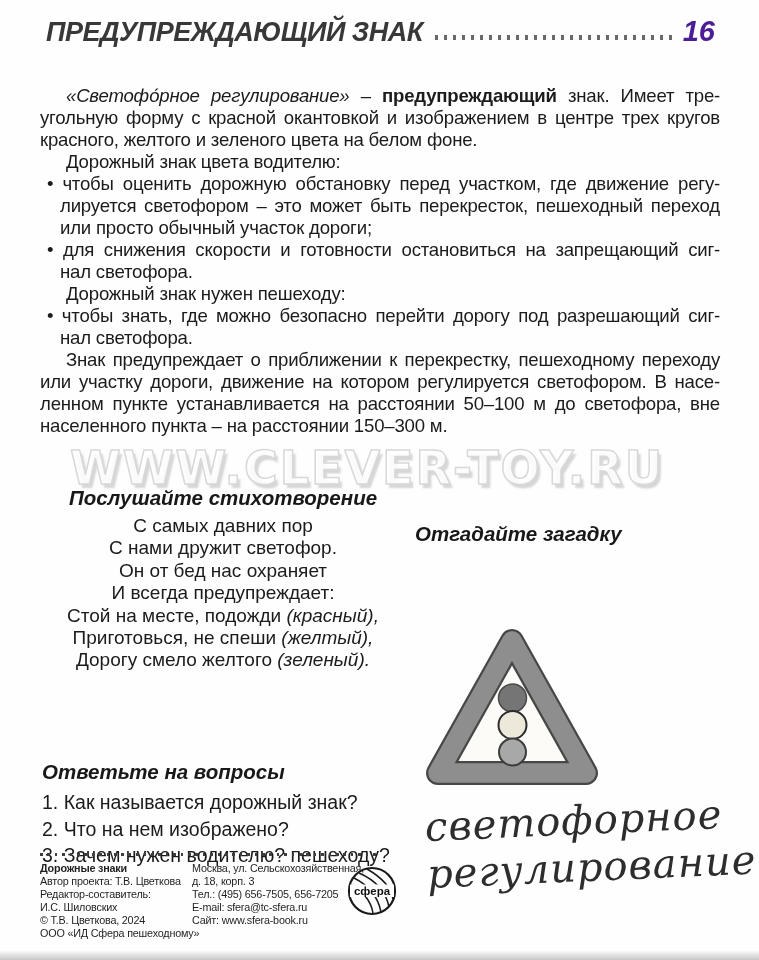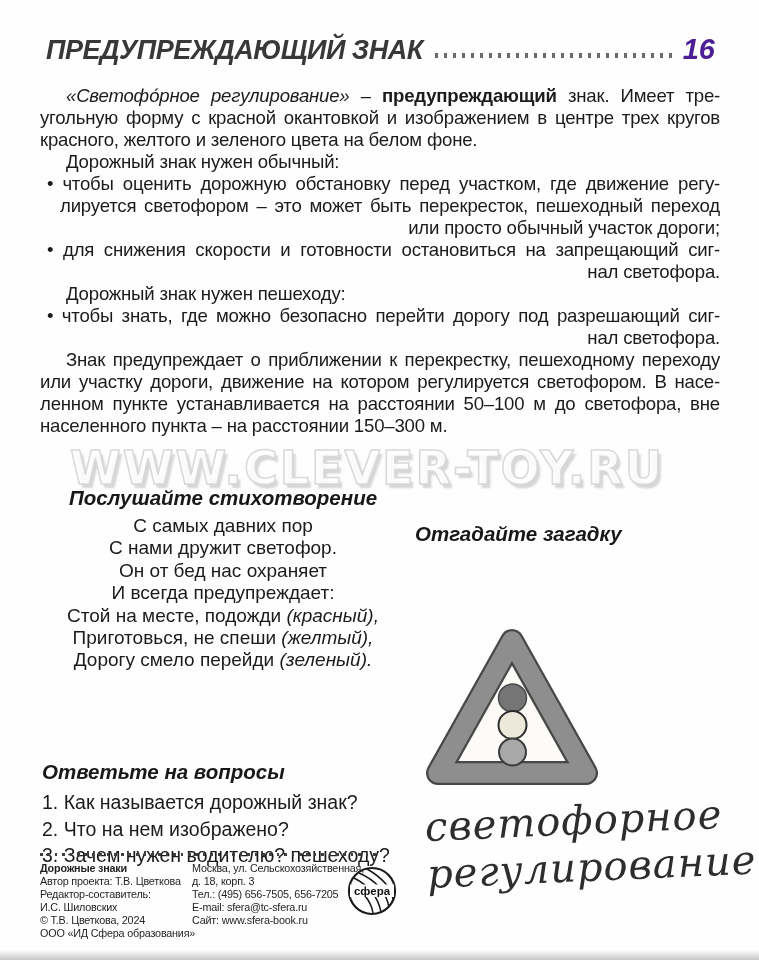--- a/index.html
+++ b/index.html
@@ -1,32 +1,32 @@
 <!DOCTYPE html>
 <html><head>
 <meta charset="utf-8">
 <style>
   html,body{margin:0;padding:0;background:#ffffff;}
   .page{position:relative;width:759px;height:960px;background:#fefefe;overflow:hidden;
         font-family:"Liberation Sans",sans-serif;color:#1b1b1b;}
 
   
-  .hdr{position:absolute;left:46px;top:33px;right:44px;display:flex;align-items:flex-end;}
+  .hdr{position:absolute;left:46px;top:15px;right:44px;display:flex;align-items:flex-end;}
   .hdr-title{font-size:27px;font-weight:bold;font-style:italic;color:#383838;letter-spacing:-0.5px;white-space:nowrap;}
   .leader{flex:1;height:5px;margin:0 10px 8px 12px;
           background:repeating-linear-gradient(90deg,#6a6a6a 0 3.2px,transparent 3.2px 9px);}
   .hdr-num{font-size:29px;font-weight:bold;font-style:italic;color:#4c1d95;}
 
   
   .intro{position:absolute;left:40px;top:85px;width:680px;font-size:18.6px;line-height:22px;letter-spacing:-0.2px;}
   .ln{white-space:nowrap;}
   .ln.j{white-space:normal;text-align:justify;text-align-last:justify;}
   .ln.ind{text-indent:26px;}
   .ln.bullet{padding-left:20px;text-indent:-13px;}
-  .ln.cont{padding-left:20px;text-align:right;}
+  .ln.cont{padding-left:20px;}
   .ln.gap{margin-top:5px;}
   .i{font-style:italic;}
   .b{font-weight:bold;}
 
   
   .wm{position:absolute;left:70px;top:441px;z-index:6;white-space:nowrap;
       font-family:"DejaVu Sans",sans-serif;font-size:46px;font-weight:bold;letter-spacing:2px;
       color:rgba(255,255,255,0.88);-webkit-text-stroke:1.5px #d8d8d8;
       text-shadow:3px 4px 2px rgba(175,175,175,0.5);pointer-events:none;}
 
@@ -70,21 +70,21 @@
   <div class="hdr">
     <span class="hdr-title">ПРЕДУПРЕЖДАЮЩИЙ ЗНАК</span>
     <span class="leader"></span>
     <span class="hdr-num">16</span>
   </div>
 
   <div class="intro">
       <div class="ln ind j"><span class="i">«Светофо́рное регулирование»</span><span> – </span><span class="b">предупреждающий</span><span> знак. Имеет тре-</span></div>
       <div class="ln j"><span>угольную форму с красной окантовкой и изображением в центре трех кругов</span></div>
       <div class="ln"><span>красного, желтого и зеленого цвета на белом фоне.</span></div>
-      <div class="ln ind"><span>Дорожный знак нужен обычный:</span></div>
+      <div class="ln ind"><span>Дорожный знак цвета водителю:</span></div>
       <div class="ln bullet j"><span>•&nbsp;чтобы оценить дорожную обстановку перед участком, где движение регу-</span></div>
       <div class="ln cont j"><span>лируется светофором – это может быть перекресток, пешеходный переход</span></div>
       <div class="ln cont"><span>или просто обычный участок дороги;</span></div>
       <div class="ln bullet j"><span>•&nbsp;для снижения скорости и готовности остановиться на запрещающий сиг-</span></div>
       <div class="ln cont"><span>нал светофора.</span></div>
       <div class="ln ind"><span>Дорожный знак нужен пешеходу:</span></div>
       <div class="ln bullet j"><span>•&nbsp;чтобы знать, где можно безопасно перейти дорогу под разрешающий сиг-</span></div>
       <div class="ln cont"><span>нал светофора.</span></div>
       <div class="ln ind j"><span>Знак предупреждает о приближении к перекрестку, пешеходному переходу</span></div>
       <div class="ln j"><span>или участку дороги, движение на котором регулируется светофором. В насе-</span></div>
@@ -96,21 +96,21 @@
 
   <div class="poem">
     <div class="sec-h">Послушайте стихотворение</div>
     <div class="lines">
         <div class="ln"><span>С самых давних пор</span></div>
         <div class="ln"><span>С нами дружит светофор.</span></div>
         <div class="ln"><span>Он от бед нас охраняет</span></div>
         <div class="ln"><span>И всегда предупреждает:</span></div>
         <div class="ln"><span>Стой на месте, подожди </span><span class="i">(красный),</span></div>
         <div class="ln"><span>Приготовься, не спеши </span><span class="i">(желтый),</span></div>
-        <div class="ln"><span>Дорогу смело перейди </span><span class="i">(зеленый).</span></div>
+        <div class="ln"><span>Дорогу смело желтого </span><span class="i">(зеленый).</span></div>
       </div>
   </div>
 
   <div class="riddle">
     <div class="sec-h">Отгадайте загадку</div>
   </div>
 
   <div class="quest">
     <div class="sec-h">Ответьте на вопросы</div>
     <div class="lines">
@@ -135,21 +135,21 @@
 
   <div class="footer">
     <div class="f-sep"></div>
     <div class="f-cols">
       <div class="f-col1">
           <div class="ln"><span class="b">Дорожные знаки</span></div>
           <div class="ln"><span>Автор проекта: Т.В. Цветкова</span></div>
           <div class="ln"><span>Редактор-составитель:</span></div>
           <div class="ln"><span>И.С. Шиловских</span></div>
           <div class="ln"><span>© Т.В. Цветкова, 2024</span></div>
-          <div class="ln"><span>ООО «ИД Сфера образования»</span></div>
+          <div class="ln"><span>ООО «ИД Сфера пешеходному»</span></div>
         </div>
       <div class="f-col2">
           <div class="ln"><span>Москва, ул. Сельскохозяйственная,</span></div>
           <div class="ln"><span>д. 18, корп. 3</span></div>
           <div class="ln"><span>Тел.: (495) 656-7505, 656-7205</span></div>
           <div class="ln"><span>E-mail: sfera@tc-sfera.ru</span></div>
           <div class="ln"><span>Сайт: www.sfera-book.ru</span></div>
         </div>
     </div>
   </div>

